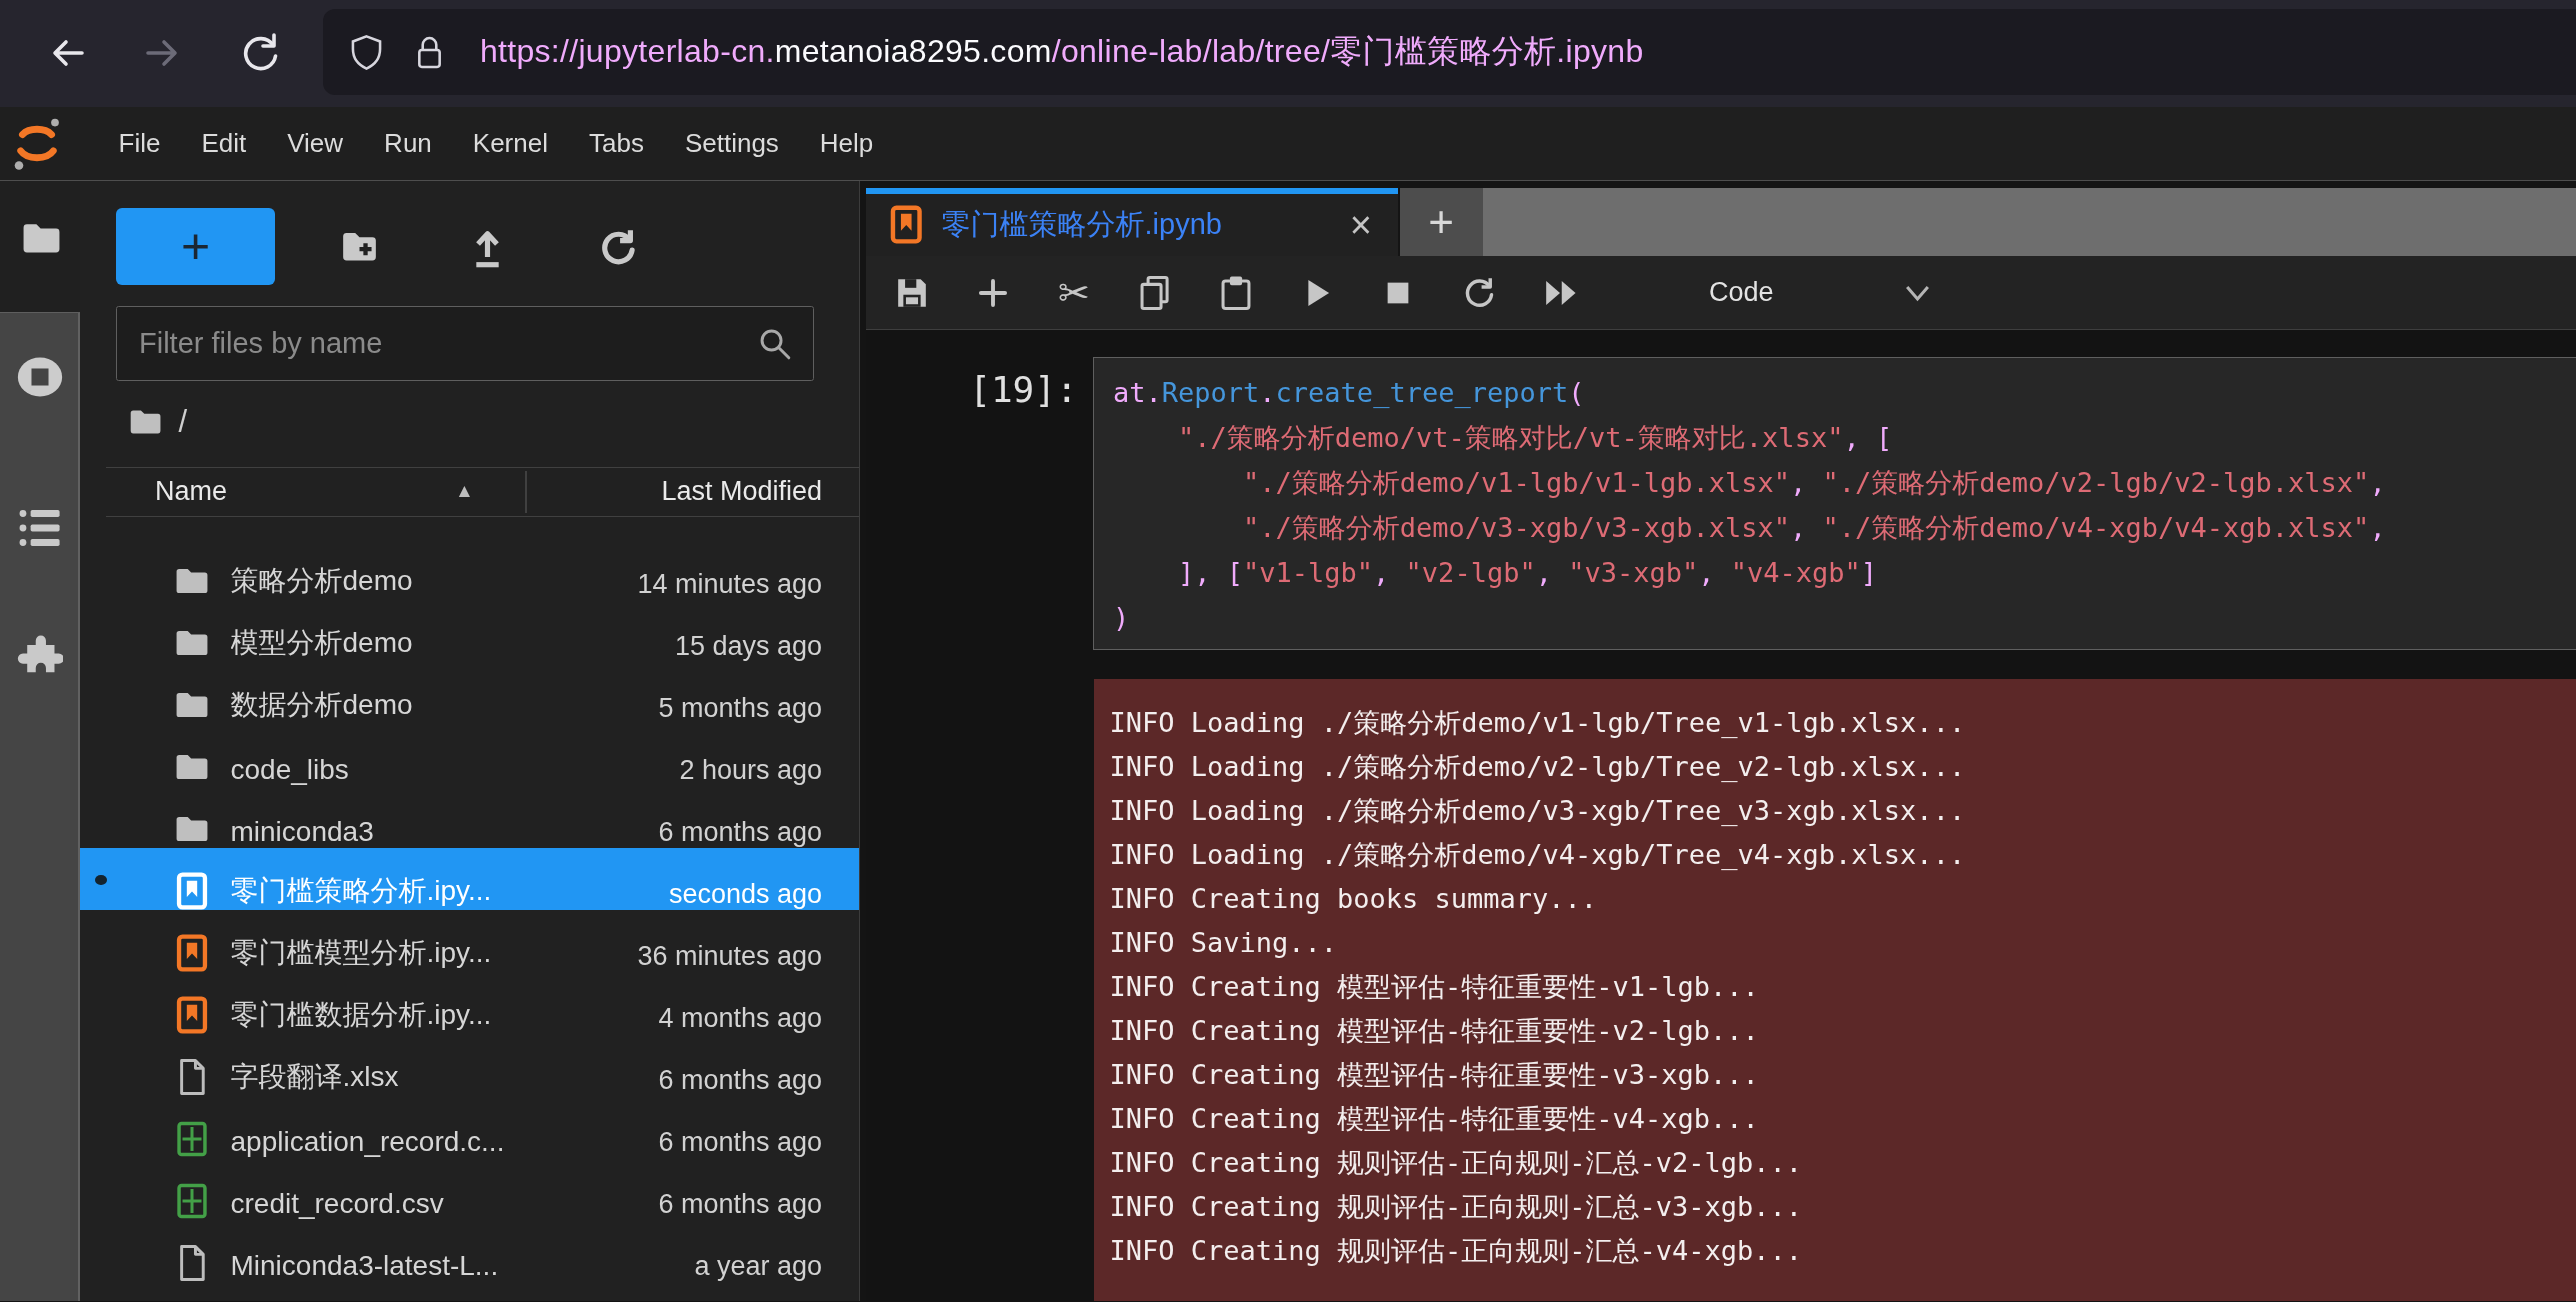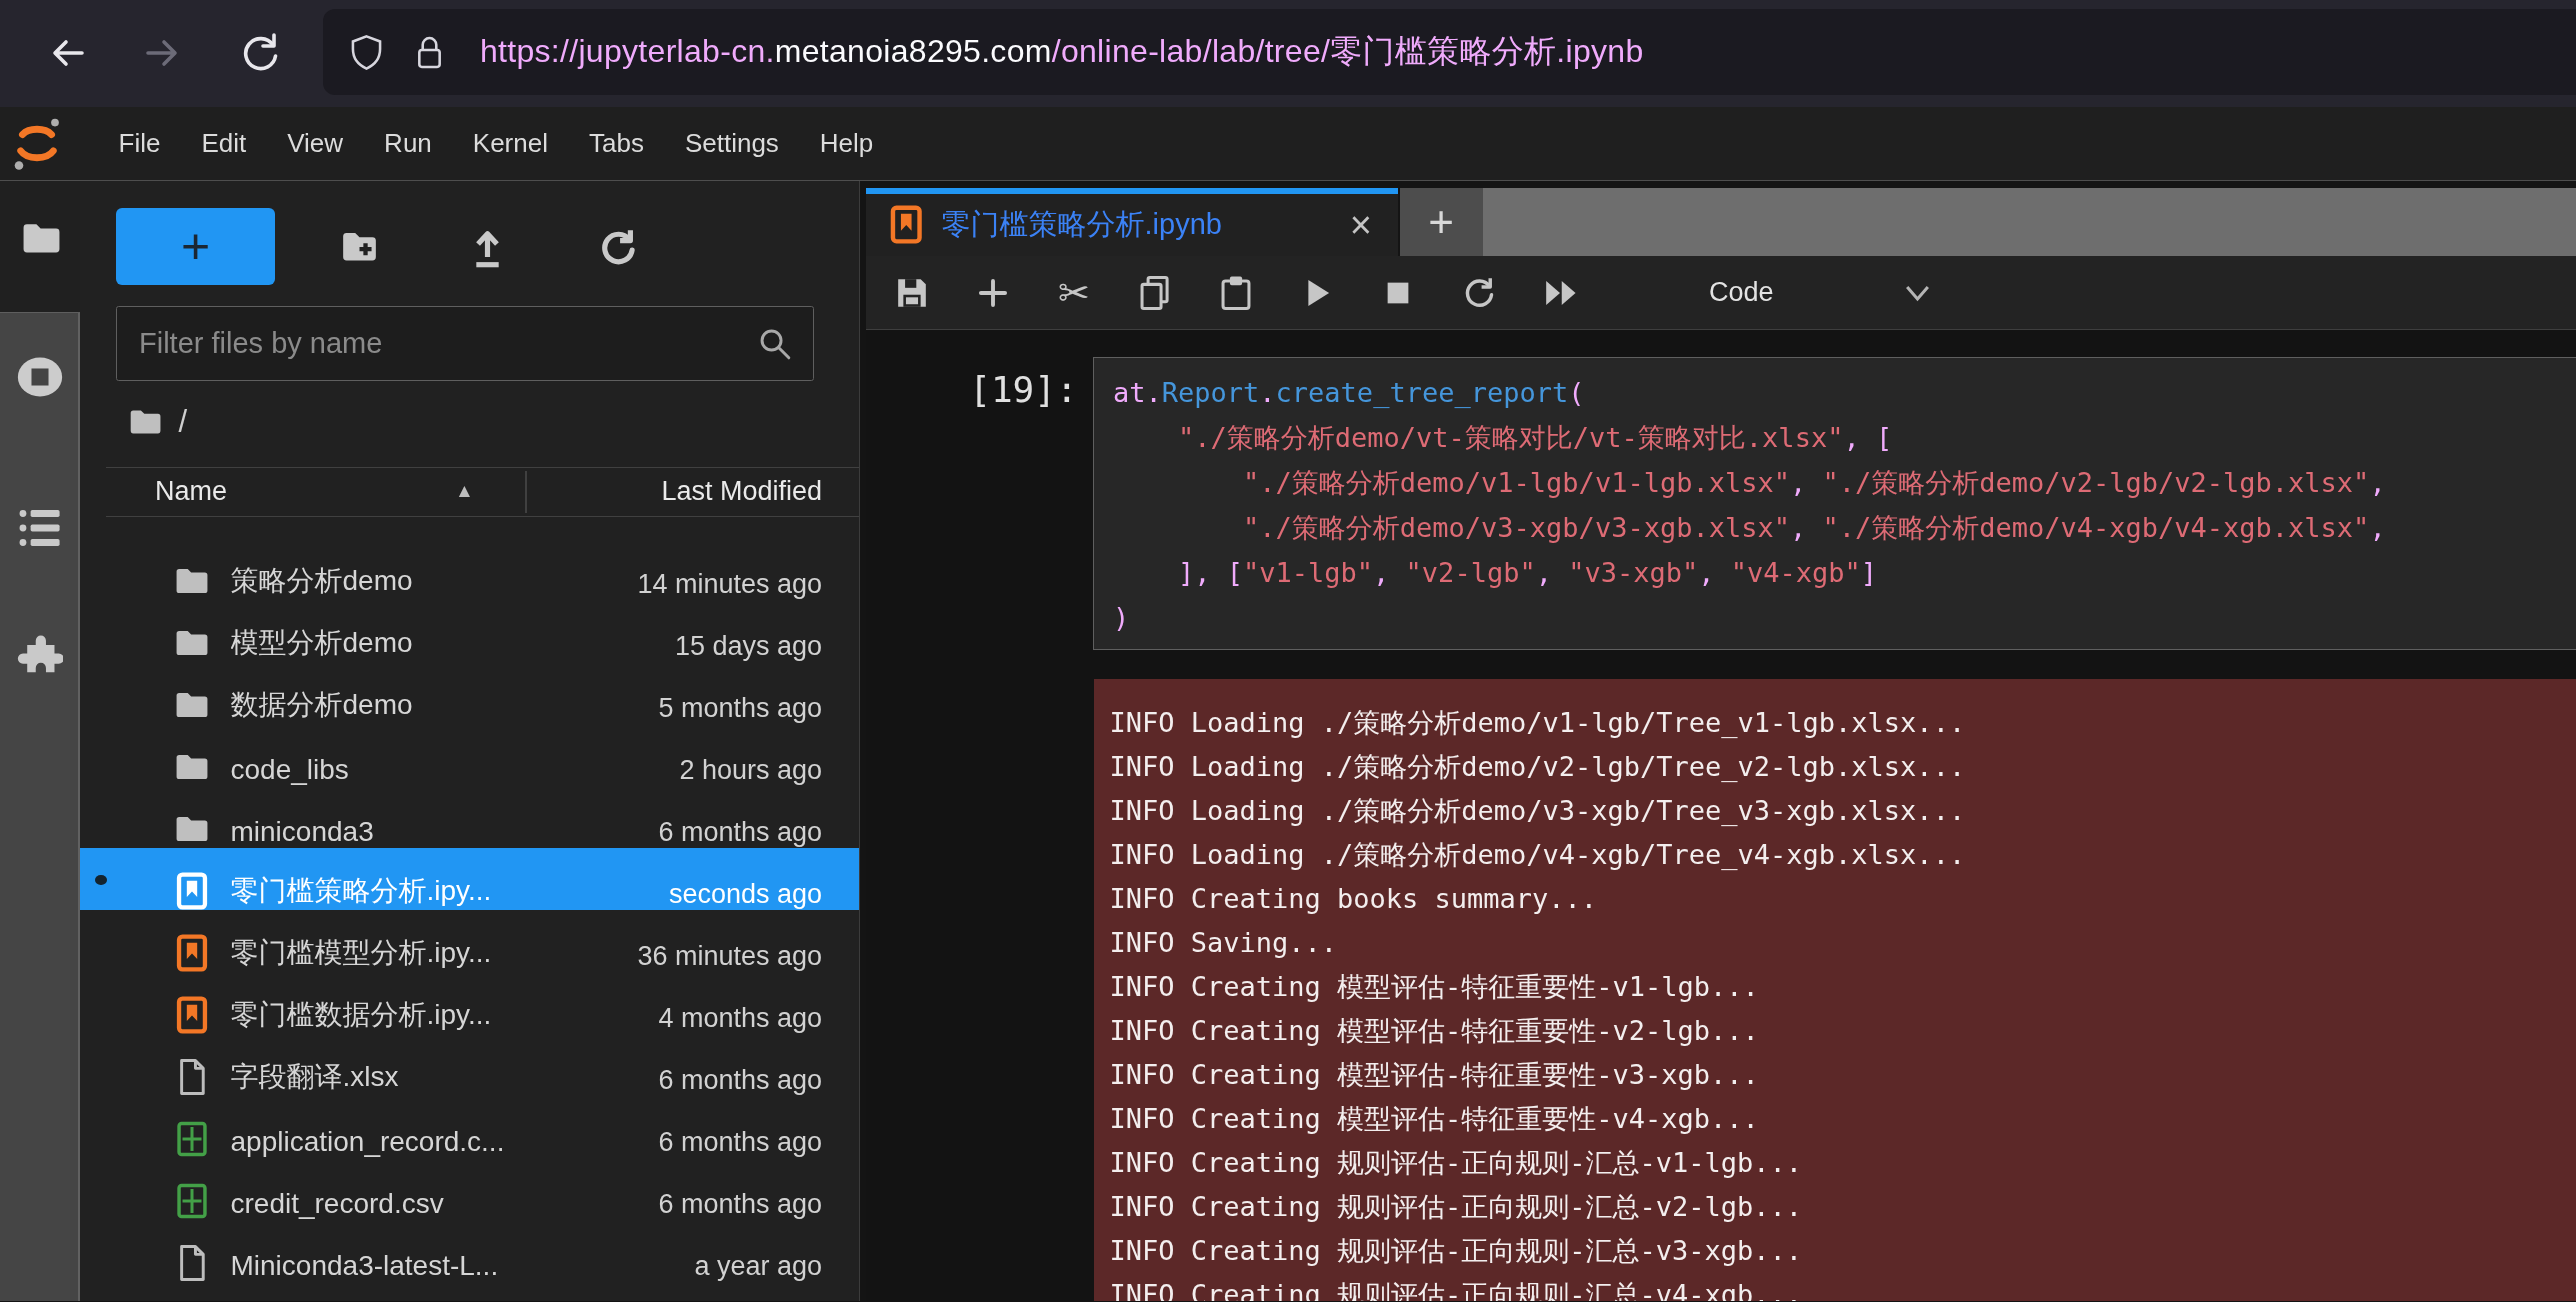--- a/index.html
+++ b/index.html
@@ -473,21 +473,20 @@
             <div class="out-line">INFO Loading ./策略分析demo/v1-lgb/Tree_v1-lgb.xlsx...</div>
             <div class="out-line">INFO Loading ./策略分析demo/v2-lgb/Tree_v2-lgb.xlsx...</div>
             <div class="out-line">INFO Loading ./策略分析demo/v3-xgb/Tree_v3-xgb.xlsx...</div>
             <div class="out-line">INFO Loading ./策略分析demo/v4-xgb/Tree_v4-xgb.xlsx...</div>
             <div class="out-line">INFO Creating books summary...</div>
             <div class="out-line">INFO Saving...</div>
             <div class="out-line">INFO Creating 模型评估-特征重要性-v1-lgb...</div>
             <div class="out-line">INFO Creating 模型评估-特征重要性-v2-lgb...</div>
             <div class="out-line">INFO Creating 模型评估-特征重要性-v3-xgb...</div>
             <div class="out-line">INFO Creating 模型评估-特征重要性-v4-xgb...</div>
-            <div class="out-line">INFO Creating 规则评估-正向规则-汇总-v1-lgb...</div>
             <div class="out-line">INFO Creating 规则评估-正向规则-汇总-v2-lgb...</div>
             <div class="out-line">INFO Creating 规则评估-正向规则-汇总-v3-xgb...</div>
             <div class="out-line">INFO Creating 规则评估-正向规则-汇总-v4-xgb...</div>
           </div>
       </div>
     </div>
   </div>
 </div>
 
 

